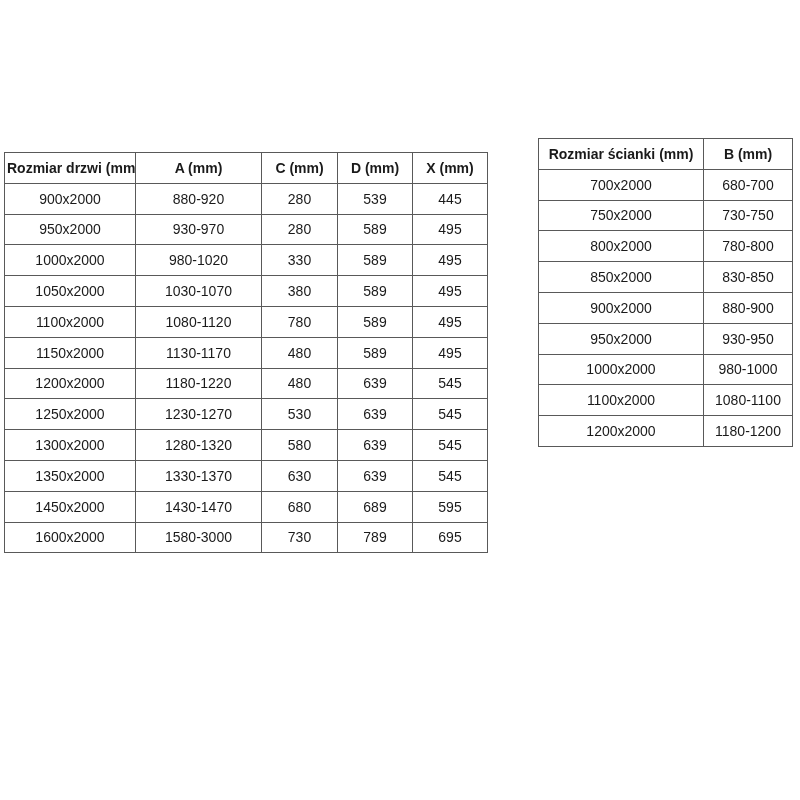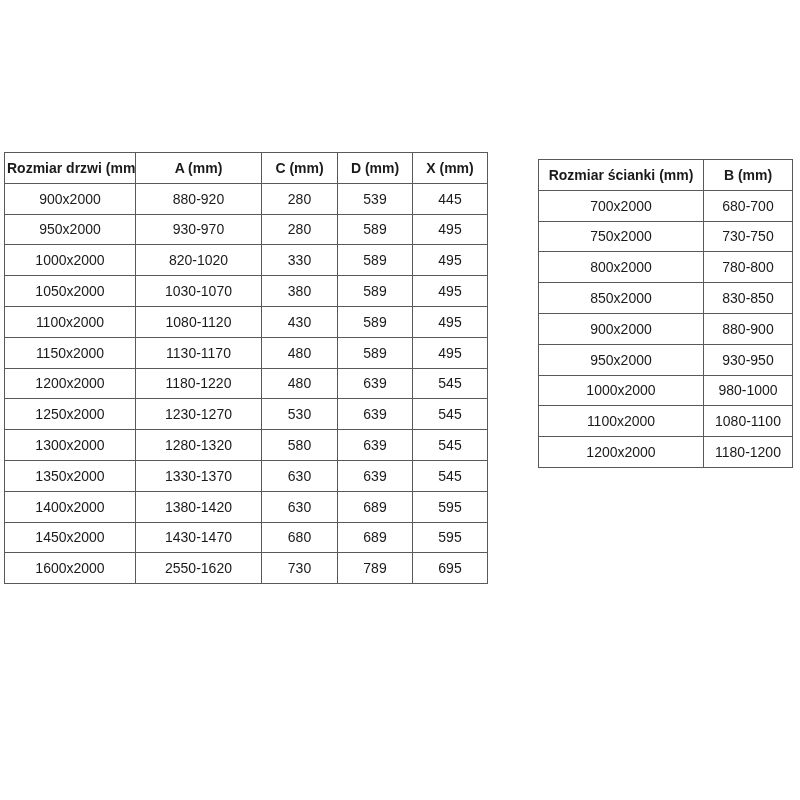--- a/index.html
+++ b/index.html
@@ -16,21 +16,21 @@
     background: #ffffff;
     overflow: hidden;
   }
   table.spec-table {
     position: absolute;
     border-collapse: collapse;
     table-layout: fixed;
     background: #ffffff;
   }
   table.door-table { left: 4px;   top: 152px; width: 483px; }
-  table.wall-table { left: 538px; top: 159px; width: 254px; }
+  table.wall-table { left: 538px; top: 138px; width: 254px; }
   .spec-table th, .spec-table td {
     border: 1px solid var(--border-color, #595959);
     height: 30.8px;
     padding: 0 2px;
     text-align: center;
     vertical-align: middle;
     font-size: 14px;
     color: var(--text-color, #1a1a1a);
     white-space: nowrap;
     overflow: hidden;
@@ -69,36 +69,36 @@
         </tr>
         <tr>
           <td>950x2000</td>
           <td>930-970</td>
           <td>280</td>
           <td>589</td>
           <td>495</td>
         </tr>
         <tr>
           <td>1000x2000</td>
-          <td>820-1020</td>
+          <td>980-1020</td>
           <td>330</td>
           <td>589</td>
           <td>495</td>
         </tr>
         <tr>
           <td>1050x2000</td>
           <td>1030-1070</td>
           <td>380</td>
           <td>589</td>
           <td>495</td>
         </tr>
         <tr>
           <td>1100x2000</td>
           <td>1080-1120</td>
-          <td>430</td>
+          <td>780</td>
           <td>589</td>
           <td>495</td>
         </tr>
         <tr>
           <td>1150x2000</td>
           <td>1130-1170</td>
           <td>480</td>
           <td>589</td>
           <td>495</td>
         </tr>
@@ -122,38 +122,31 @@
           <td>580</td>
           <td>639</td>
           <td>545</td>
         </tr>
         <tr>
           <td>1350x2000</td>
           <td>1330-1370</td>
           <td>630</td>
           <td>639</td>
           <td>545</td>
-        </tr>
-        <tr>
-          <td>1400x2000</td>
-          <td>1380-1420</td>
-          <td>630</td>
-          <td>689</td>
-          <td>595</td>
         </tr>
         <tr>
           <td>1450x2000</td>
           <td>1430-1470</td>
           <td>680</td>
           <td>689</td>
           <td>595</td>
         </tr>
         <tr>
           <td>1600x2000</td>
-          <td>2550-1620</td>
+          <td>1580-3000</td>
           <td>730</td>
           <td>789</td>
           <td>695</td>
         </tr>
       </tbody>
   </table>
 
   <table class="spec-table wall-table">
     <colgroup>
       <col style="width:165px">

